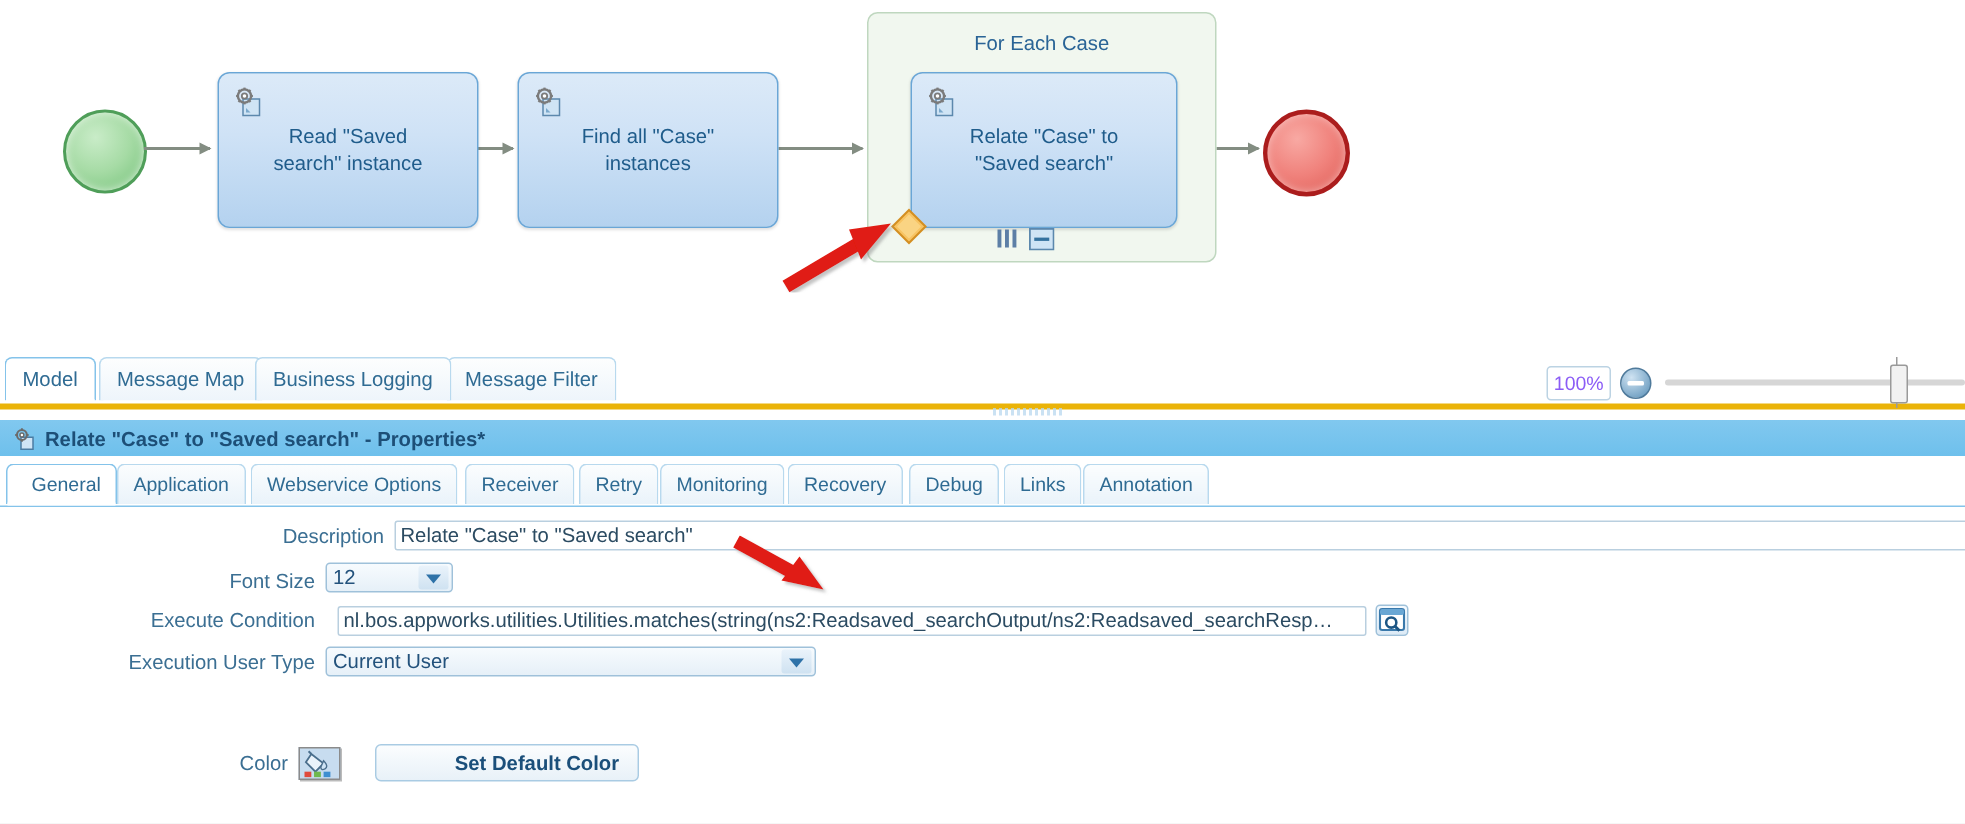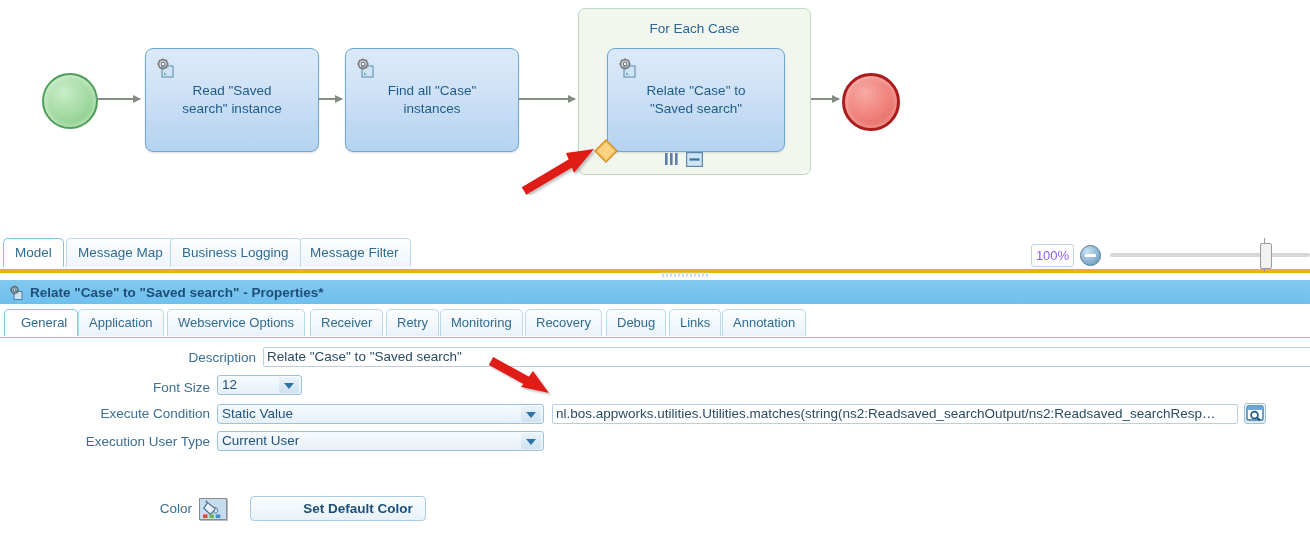--- a/index.html
+++ b/index.html
@@ -307,24 +307,20 @@
   <div class="frow" style="left:0;top:37px;align-items:flex-end;">
     <div class="flabel" style="width:210px;">Font Size</div>
     <div class="fselect" style="width:85px;">
       <span>12</span>
       <span class="caret"></span>
     </div>
   </div>
 
   <div class="frow" style="left:0;top:65px;justify-content:space-between;">
     <div class="flabel" style="width:210px;">Execute Condition</div>
-    <div class="fselect" style="width:327px;">
-      <span>Static Value</span>
-      <span class="caret"></span>
-    </div>
     <div class="ftext" style="width:686px;margin-left:8px;overflow:hidden;white-space:nowrap;">nl.bos.appworks.utilities.Utilities.matches(string(ns2:Readsaved_searchOutput/ns2:Readsaved_searchResp…</div>
     <div class="iconbtn" style="margin-left:6px;">
       <svg viewBox="0 0 20 19" width="20" height="19" style="position:absolute;left:0;top:0;">
         <rect x="2" y="2" width="16" height="14" rx="1.5" fill="#ffffff" stroke="#3a79ab" stroke-width="1.4"></rect>
         <rect x="2" y="2" width="16" height="4" rx="1.5" fill="#6aa7d4"></rect>
         <circle cx="9.5" cy="11" r="3.4" fill="none" stroke="#1d5684" stroke-width="1.7"></circle>
         <line x1="12" y1="13.5" x2="15" y2="16.5" stroke="#1d5684" stroke-width="2"></line>
       </svg>
     </div>
   </div>

